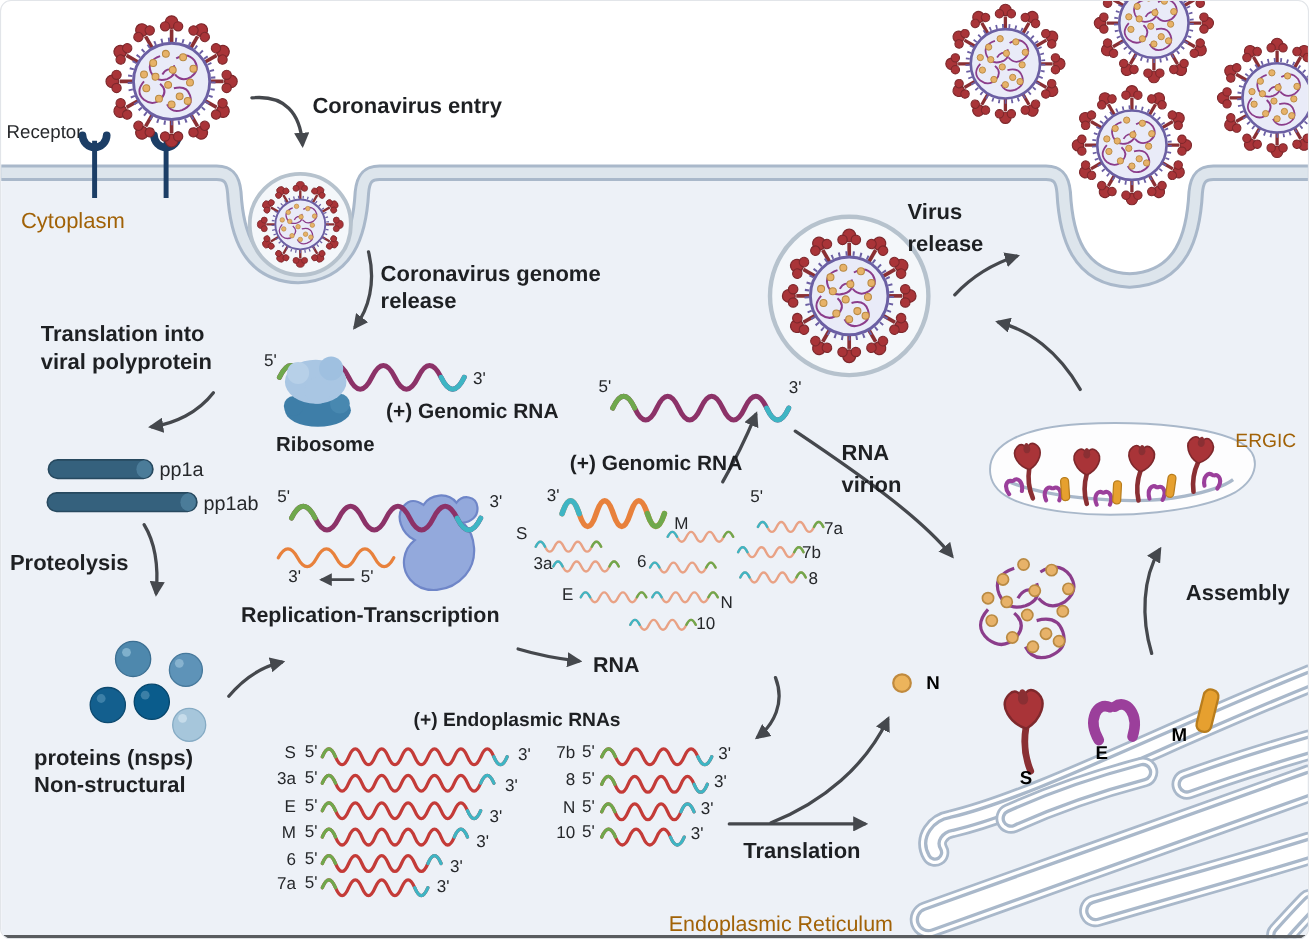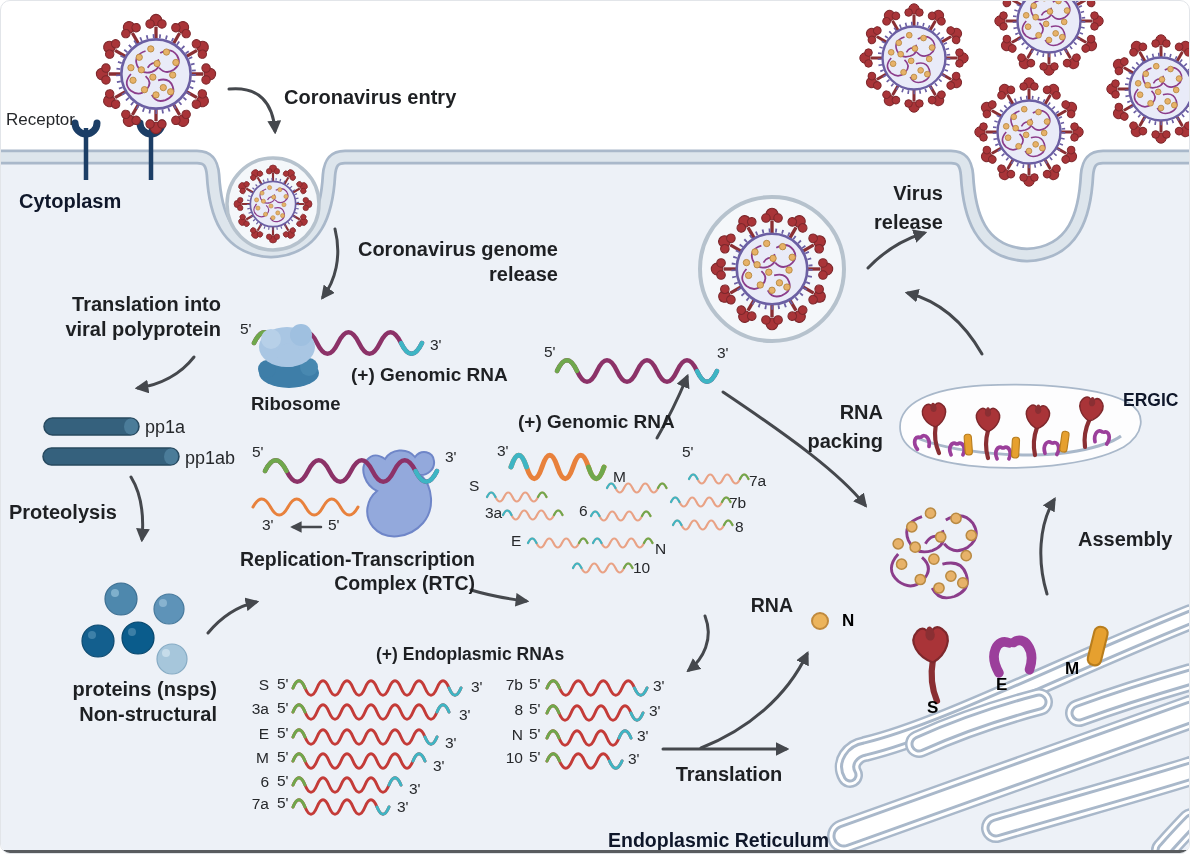--- a/index.html
+++ b/index.html
@@ -1,24 +1,24 @@
 <!DOCTYPE html>
 <html><head>
 <meta charset="utf-8">
 <style>
   html,body{margin:0;padding:0;background:#fff}
   #fig{position:relative;width:1190px;height:854px;overflow:hidden;background:#fff;
        font-family:"Liberation Sans",sans-serif;border:1px solid #e2e5e9;border-radius:10px;box-sizing:border-box}
   #art{position:absolute;left:0;top:0}
   .t{position:absolute;white-space:nowrap;color:#1e2023;font-weight:700;font-size:20px;line-height:25px}
-  .c{text-align:right}
+  .c{text-align:left}
   .m{font-size:19px}
   .s17{font-size:17px;font-weight:600}
   .p{position:absolute;white-space:nowrap;color:#26282b;font-size:15.5px;font-weight:500;line-height:16px}
-  .g{color:#0f172a;font-weight:700}
+  .g{color:#a16207;font-weight:400}
   .gene{position:absolute;text-align:right;font-size:15.5px;font-weight:500;color:#26282b;line-height:16px}
   .edge{position:absolute;left:0;bottom:0;width:100%;height:3px;background:#595c5f}
 </style>
 </head>
 <body>
 
 <div id="fig">
 
 <svg id="art" width="1190" height="854" viewBox="0 0 1190 854">
   <defs>
@@ -347,21 +347,20 @@
   <div>Non-structural</div>
 </div>
 
 <div class="p" style="left:251px;top:443px">5'</div>
 <div class="p" style="left:444px;top:448px">3'</div>
 <div class="p" style="left:261px;top:516px">3'</div>
 <div class="p" style="left:327px;top:516px">5'</div>
 
 <div class="t c" style="left:218px;top:546px;width:256px;font-size:19.5px;line-height:24px">
   <div>Replication-Transcription</div>
-  <div>Complex (RTC)</div>
 </div>
 
 <div class="p" style="left:543px;top:343px">5'</div>
 <div class="p" style="left:716px;top:344px">3'</div>
 <div class="t m" style="left:517px;top:408px">(+) Genomic RNA</div>
 
 <div class="p" style="left:496px;top:442px">3'</div>
 <div class="p" style="left:681px;top:443px">5'</div>
 
 <div class="t c" style="left:538px;top:590px;width:254px;font-size:19.5px;line-height:29px">
@@ -413,21 +412,21 @@
 <div class="p" style="left:636px;top:727px">3'</div>
 <div class="p" style="left:627px;top:750px">3'</div>
 
 <div class="t" style="left:660px;top:761px;width:136px;text-align:center">Translation</div>
 <div class="t g" style="left:607px;top:827px;font-size:19.5px">Endoplasmic Reticulum</div>
 <div class="t g" style="left:1122px;top:387px;font-size:17.5px">ERGIC</div>
 <div class="t" style="left:1077px;top:526px">Assembly</div>
 
 <div class="t c" style="left:764px;top:397px;width:118px;line-height:29px">
   <div>RNA</div>
-  <div>packing</div>
+  <div>virion</div>
 </div>
 
 <div class="t c" style="left:824px;top:178px;width:118px;line-height:29px">
   <div>Virus</div>
   <div>release</div>
 </div>
 
 
 <div class="s17" style="position:absolute;left:841px;top:610px">N</div>
 <div class="s17" style="position:absolute;left:926px;top:697px">S</div>

